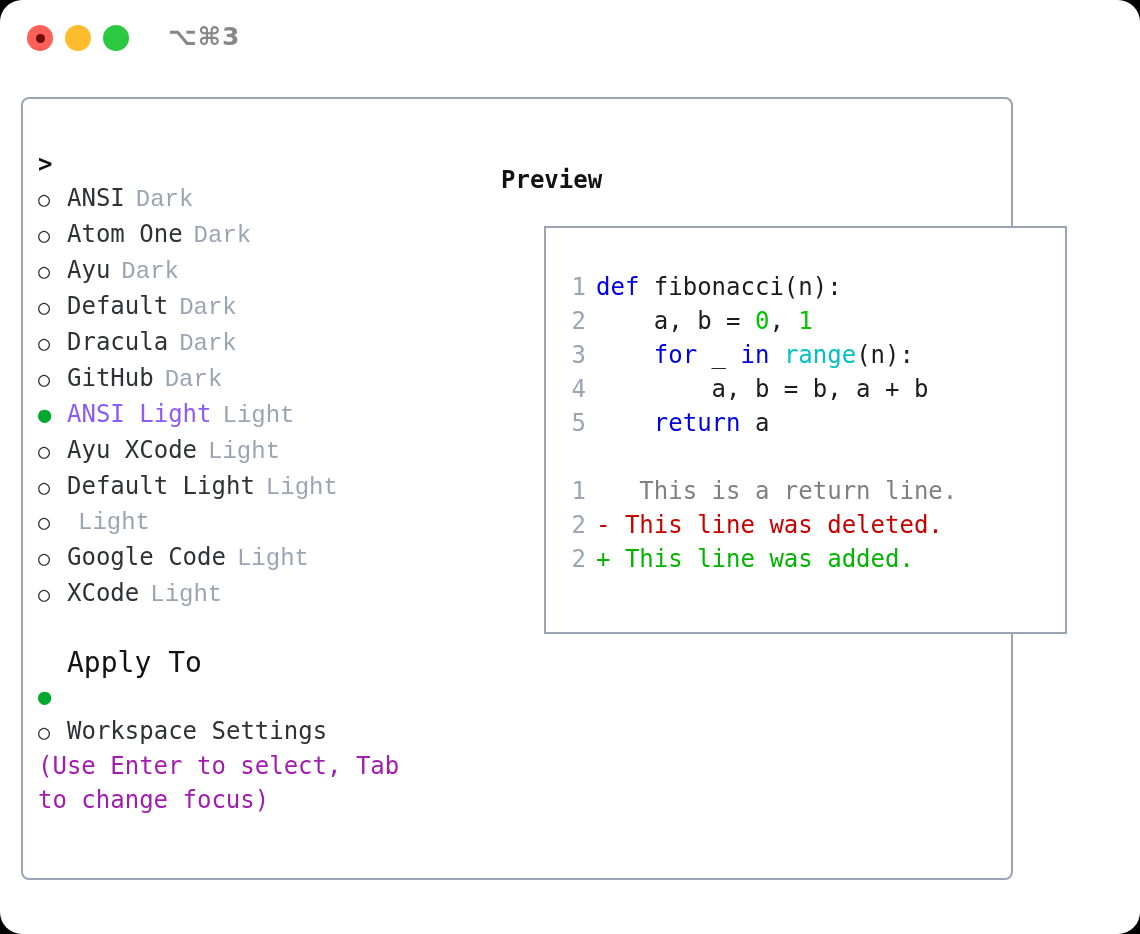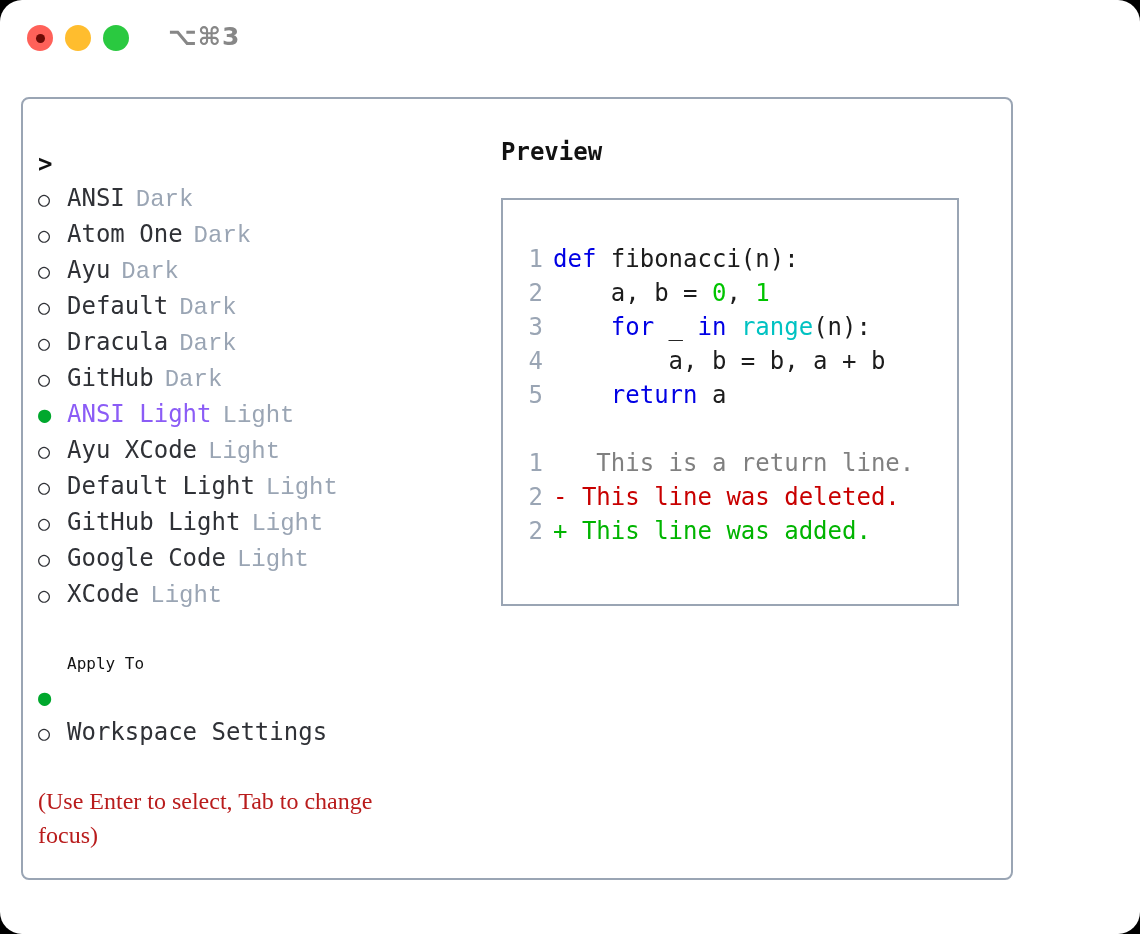--- a/index.html
+++ b/index.html
@@ -121,57 +121,56 @@
   .theme-row .variant {
     color: #9aa5b4;
     padding-left: 11px;
     font-family: Liberation Mono, monospace;
   }
 
   .section-gap { height: 34px; }
 
   .apply-heading {
     display: flex;
-    font-size: 16px;
+    font-size: 28px;
     line-height: 34px;
     color: #121212;
     white-space: pre;
     padding-left: 29px;
   }
 
   .hint {
-    margin-top: 34px;
-    font-size: 24px;
-    line-height: 34px;
-    color: #b91c1c;
+    font-size: 24px;
+    line-height: 34px;
+    color: #a21caf;
     width: 400px;
-    font-family: Liberation Serif, serif;
   }
 
   
   .right-col {
     position: absolute;
     left: 478px;
-    top: 36px;
+    top: 64px;
     width: 495px;
   }
   .preview-title {
     font-size: 24px;
     line-height: 34px;
     font-weight: 700;
     color: #121212;
   }
   .preview-box {
     margin-top: 29px;
-    width: 458px;
+    width: 523px;
     height: 408px;
     border: 2px solid #9aa5b4;
     box-sizing: border-box;
     background: #ffffff;
     padding: 42px 8px 0 16px;
+    margin-left: 43px;
   }
 
   .code-line {
     font-size: 24px;
     line-height: 34px;
     white-space: pre;
     color: #1c1c1c;
   }
   .ln {
     display: inline-block;
@@ -236,21 +235,21 @@
       <div class="theme-row selected">
         <span class="bullet">●</span><span class="tname">ANSI Light</span><span class="variant">Light</span>
       </div>
       <div class="theme-row">
         <span class="bullet">○</span><span class="tname">Ayu XCode</span><span class="variant">Light</span>
       </div>
       <div class="theme-row">
         <span class="bullet">○</span><span class="tname">Default Light</span><span class="variant">Light</span>
       </div>
       <div class="theme-row">
-        <span class="bullet">○</span><span class="tname">GitHub Light</span><span class="variant">Light</span>
+        <span class="bullet">○</span><span class="variant">Light</span>
       </div>
       <div class="theme-row">
         <span class="bullet">○</span><span class="tname">Google Code</span><span class="variant">Light</span>
       </div>
       <div class="theme-row">
         <span class="bullet">○</span><span class="tname">XCode</span><span class="variant">Light</span>
       </div>
 
       <div class="section-gap"></div>
 

